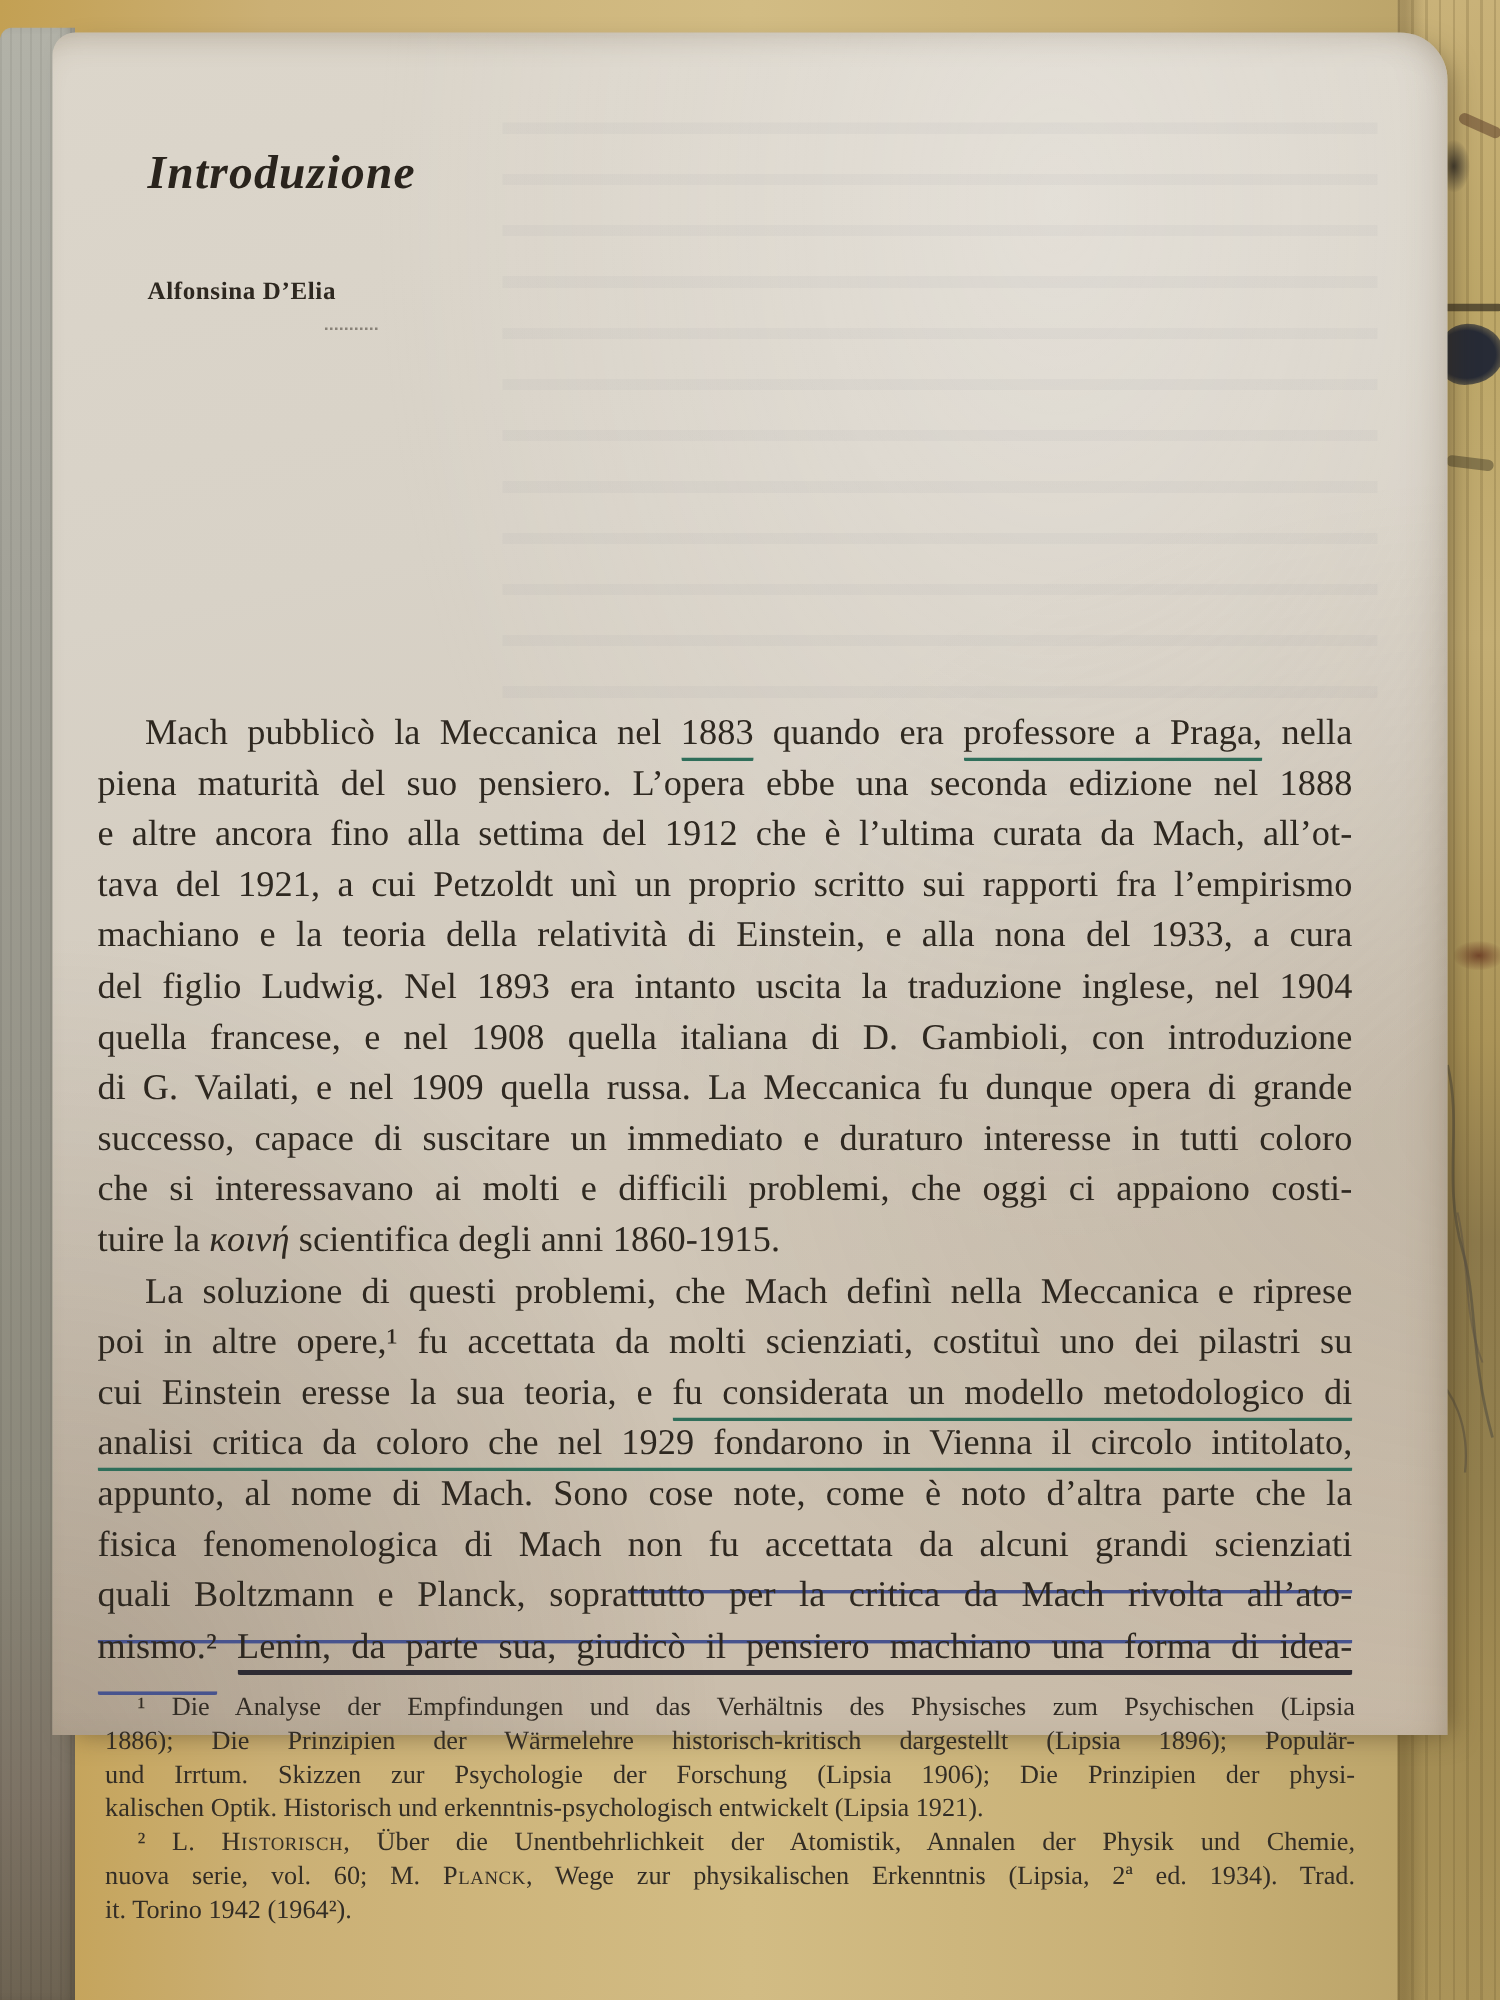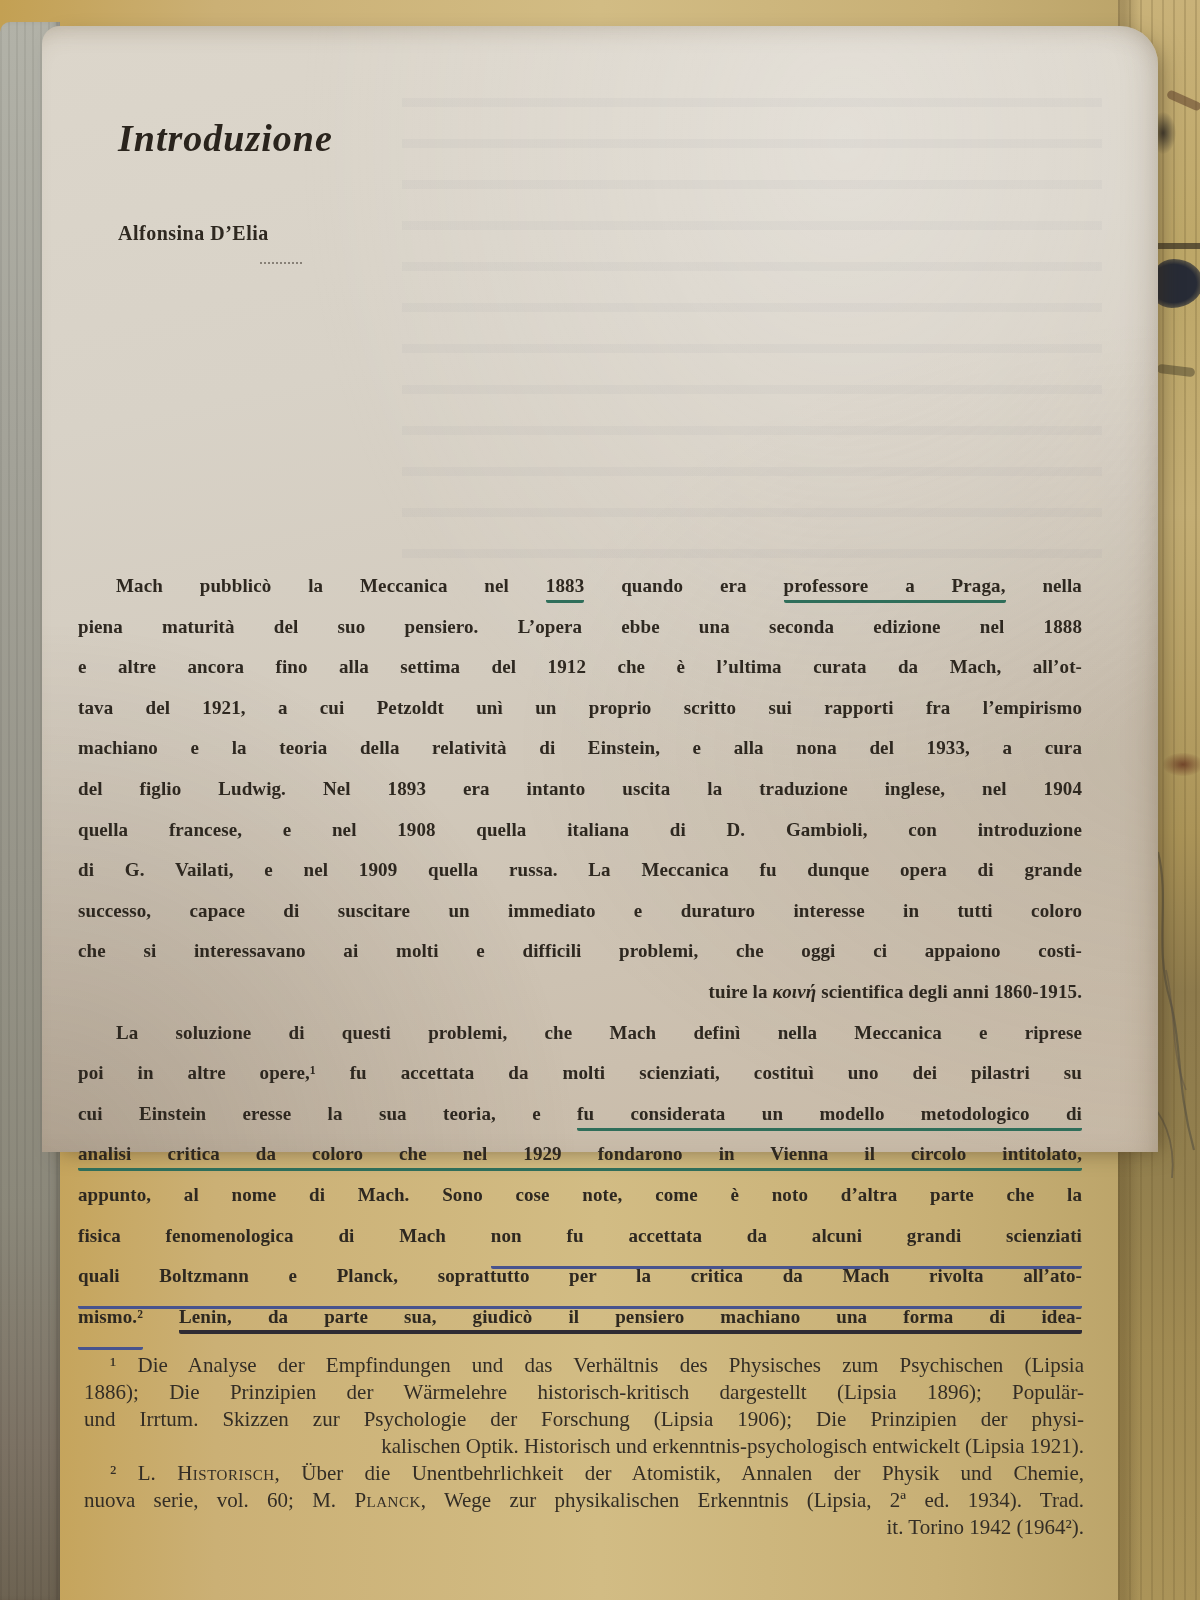--- a/index.html
+++ b/index.html
@@ -39,21 +39,21 @@
     position:absolute; left:0; top:22px; width:60px; height:1578px; z-index:2;
     border-radius:10px 0 0 0;
     background:
       repeating-linear-gradient(90deg, rgba(0,0,0,.06) 0 2px, rgba(0,0,0,0) 2px 8px),
       linear-gradient(180deg,#b2b2a8 0%,#a3a298 28%,#969488 55%,#8b887a 75%,#7c7264 90%,#6d6352 100%);
     box-shadow:inset -8px 0 10px -6px rgba(40,35,25,.35);
   }
 
   
   .page {
-    position:absolute; left:42px; top:26px; width:1116px; height:1126px; z-index:3;
+    position:absolute; left:42px; top:26px; width:1116px; height:1362px; z-index:3;
     border-radius:18px 38px 0 0;
     background:linear-gradient(168deg,#dcd6cb 0%,#d8d2c7 30%,#d3cbbe 55%,#cdc2b2 78%,#c7b9a6 100%);
     box-shadow:
       10px 6px 22px -8px rgba(62,48,24,.55),
       inset -20px 0 34px -20px rgba(105,88,60,.38),
       inset 0 18px 26px -18px rgba(105,88,60,.30);
   }
   .mottle { position:absolute; inset:0; border-radius:inherit; pointer-events:none;
     background:
       radial-gradient(ellipse at 72% 10%, rgba(255,255,255,.28), rgba(255,255,255,0) 48%),
@@ -72,29 +72,28 @@
   }
   .page-author {
     position:absolute; left:76px; top:196px;
     font-size:20px; font-weight:bold; letter-spacing:.5px; color:#2e2820;
   }
   .author-pen-mark { position:absolute; left:218px; top:236px; width:42px; height:0;
     border-bottom:2px dotted rgba(70,62,52,.55); }
 
   .body-text {
     position:absolute; left:36px; top:540px; width:1004px;
-    font-size:19px; line-height:40.6px; color:#2e2820;
+    font-size:29px; line-height:40.6px; color:#2e2820;
     letter-spacing:.1px;
-    font-weight:bold;
   }
   .footnotes {
     position:absolute; left:42px; top:1326px; width:1000px;
     font-size:21px; line-height:27px; color:#332d25;
   }
-  .tline { text-align:right; }
+  .tline { text-align:left; }
   .tline.just { text-align:justify; text-align-last:justify; }
   .tline.ind { text-indent:38px; }
   .footnotes .tline.ind { text-indent:26px; }
 
   :root { --u-green:#2f6e5a; --u-blue:#47538e; --u-dark:#2e2b33; }
   .u-green { border-bottom:3px solid var(--u-green); padding-bottom:4px; border-radius:2px; }
   .u-blue  { border-bottom:3px solid var(--u-blue);  padding-bottom:20px; border-radius:2px; }
   .u-dark  { border-bottom:4px solid var(--u-dark);  padding-bottom:3px; border-radius:2px; }
   .s-italic { font-style:italic; }
   .s-smallcaps { font-variant:small-caps; letter-spacing:.5px; }

